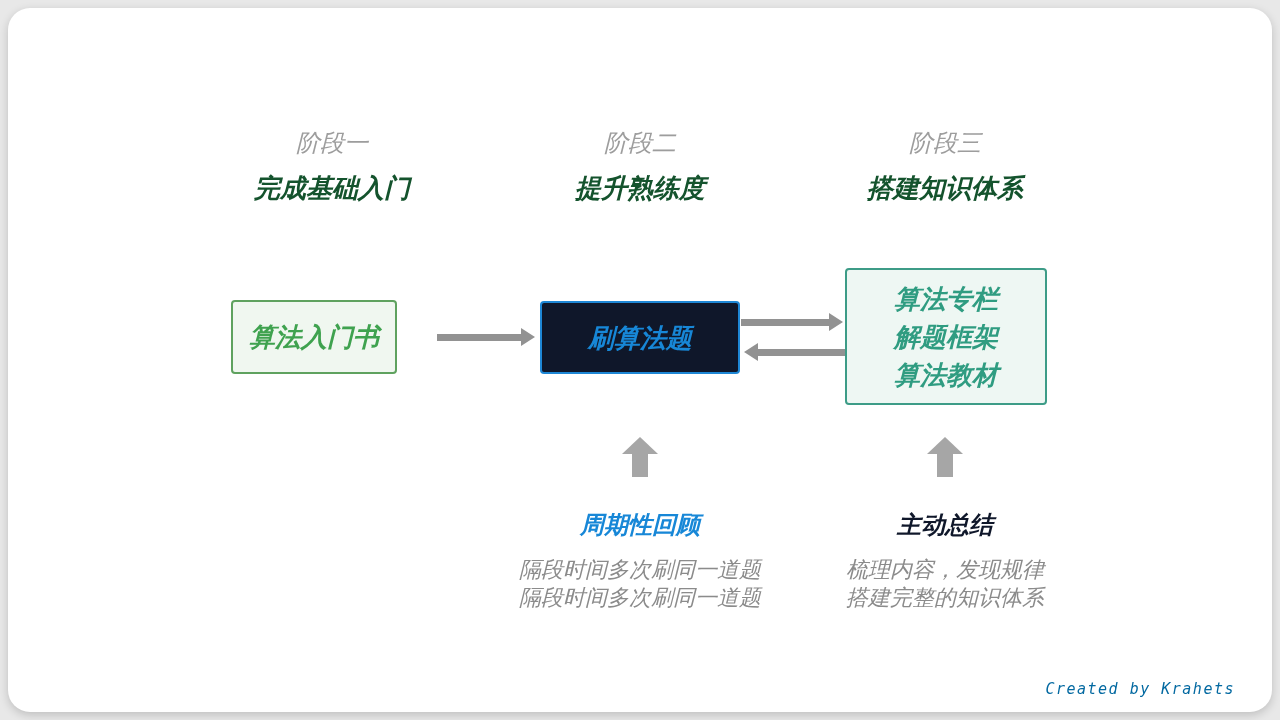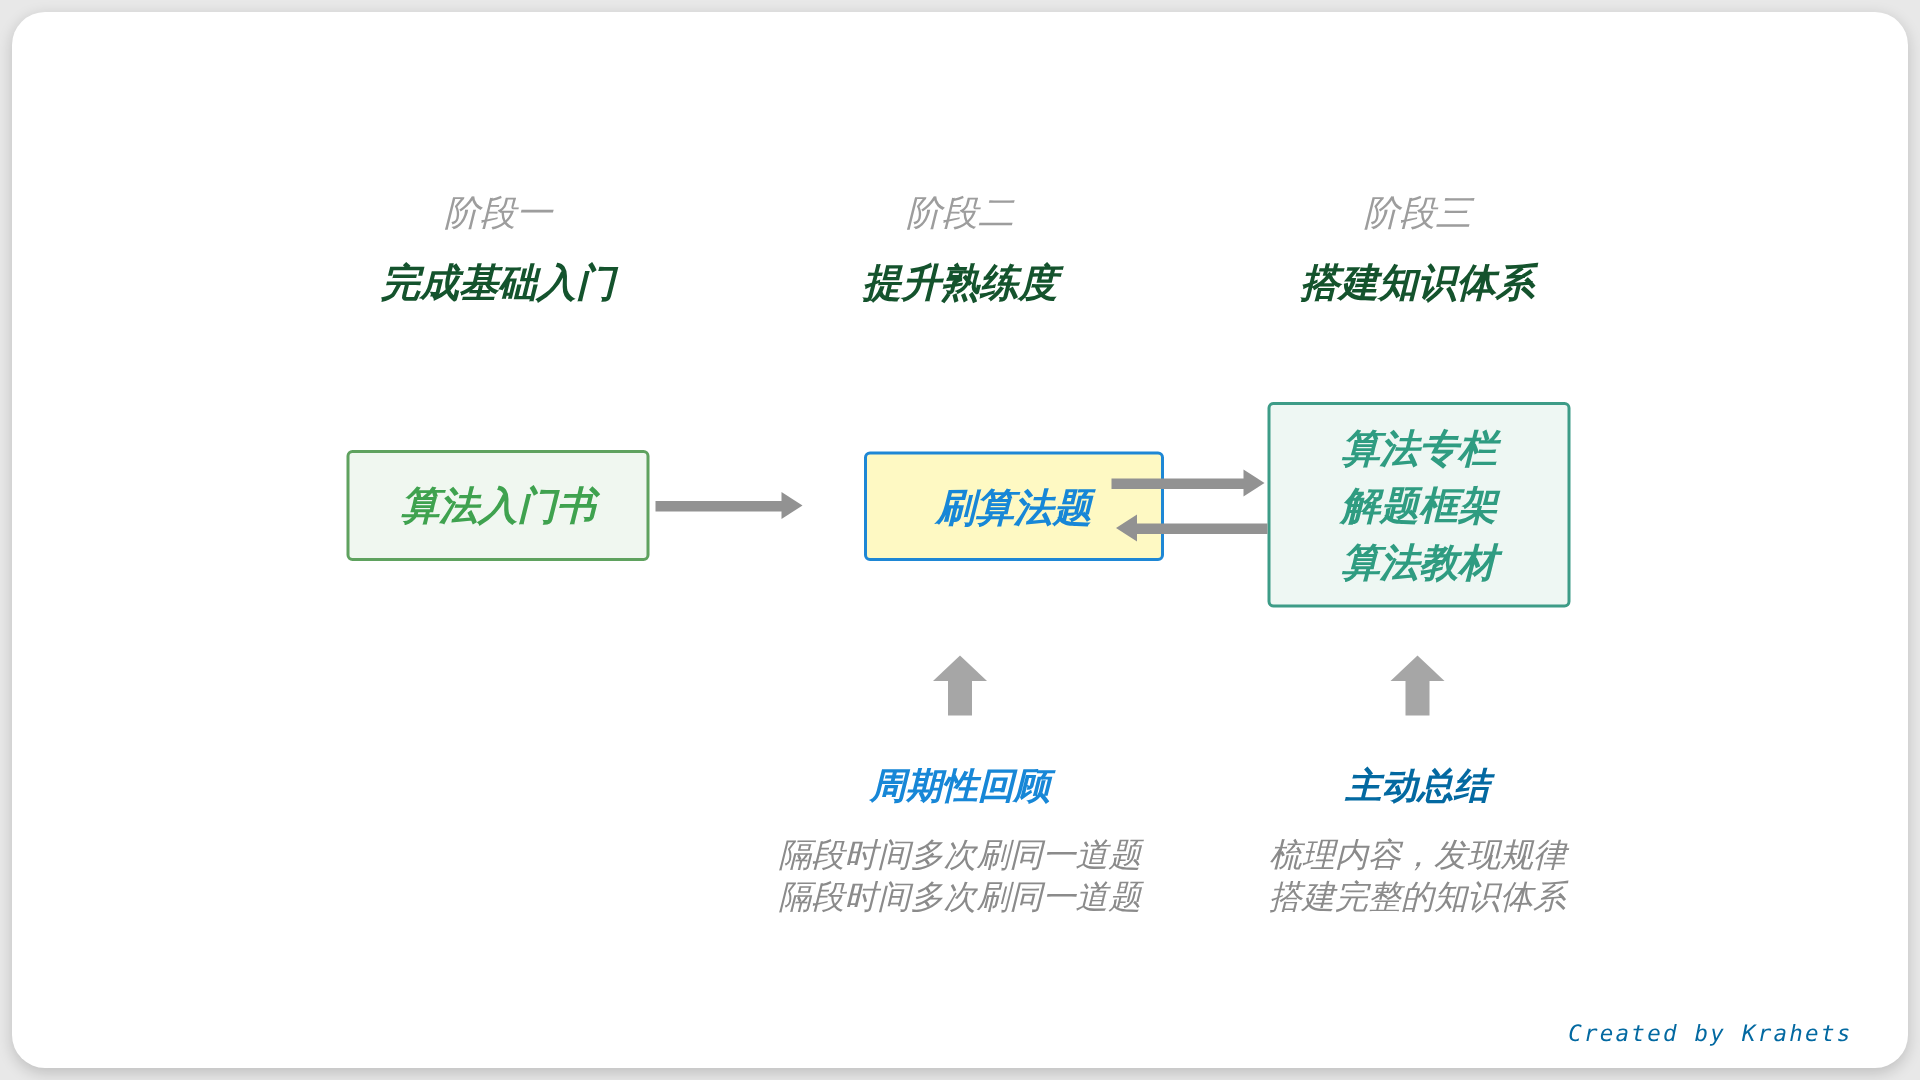--- a/index.html
+++ b/index.html
@@ -44,21 +44,21 @@
     flex-direction: column;
     align-items: center;
     justify-content: center;
     border-radius: 4px;
     font-weight: 700;
     font-size: 26px;
     line-height: 38px;
     text-align: center;
   }
   .node-green { border: 2.5px solid #5fa25f; background: #f0f7f0; color: #3fa24f; }
-  .node-blue  { border: 2.5px solid #1e87d5; background: #fef9c3; color: #1787d7; margin-left: 36px; }
+  .node-blue  { border: 2.5px solid #1e87d5; background: #0f172a; color: #1787d7; }
   .node-teal  { border: 2.5px solid #3d9c87; background: #eef7f3; color: #2f9c81; }
 
   
   .arrow-h {
     height: 7px;
     background: #929292;
   }
   .arrow-h.head-right::after {
     content: "";
     position: absolute;
@@ -100,21 +100,21 @@
 
   
   .annotation-title {
     width: 340px;
     text-align: center;
     font-size: 24px;
     font-weight: 700;
     line-height: 30px;
   }
   .annotation-title.blue { color: #1787d7; }
-  .annotation-title.teal { color: #0369a1; }
+  .annotation-title.teal { color: #0f172a; }
   .annotation-desc {
     width: 340px;
     text-align: center;
     font-size: 22px;
     color: #8b8b8b;
     line-height: 28px;
     font-weight: 400;
   }
 
   .credit {
@@ -136,21 +136,21 @@
   </div>
   <div class="abs col-header" style="left:470px; top:128px;">
     <div class="stage-label">阶段二</div>
     <div class="stage-subtitle" style="margin-top:14px;">提升熟练度</div>
   </div>
   <div class="abs col-header" style="left:775px; top:128px;">
     <div class="stage-label">阶段三</div>
     <div class="stage-subtitle" style="margin-top:14px;">搭建知识体系</div>
   </div>
 
-  <div class="abs node node-green" style="left:231px; top:300px; width:202px; height:74px;">
+  <div class="abs node node-green" style="left:231px; top:300px; width:166px; height:74px;">
     <span>算法入门书</span>
   </div>
   <div class="abs node node-blue" style="left:540px; top:301px; width:200px; height:73px;">
     <span>刷算法题</span>
   </div>
   <div class="abs node node-teal" style="left:845px; top:268px; width:202px; height:137px;">
     <span>算法专栏</span>
     <span>解题框架</span>
     <span>算法教材</span>
   </div>

